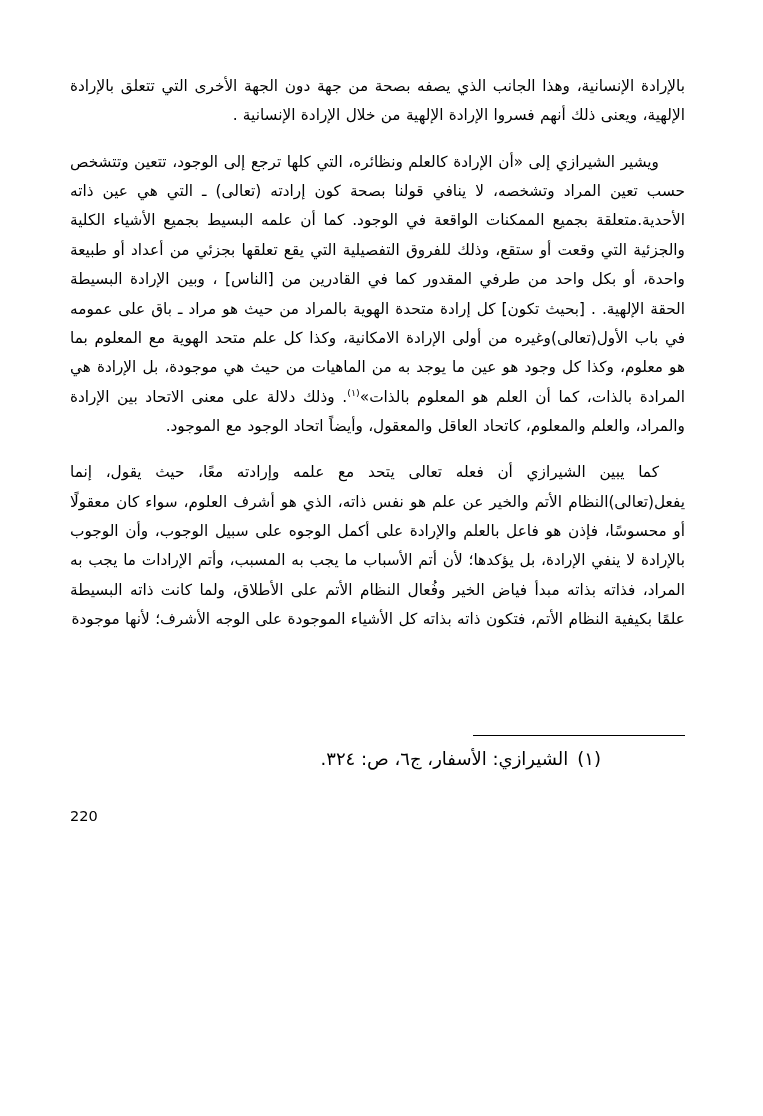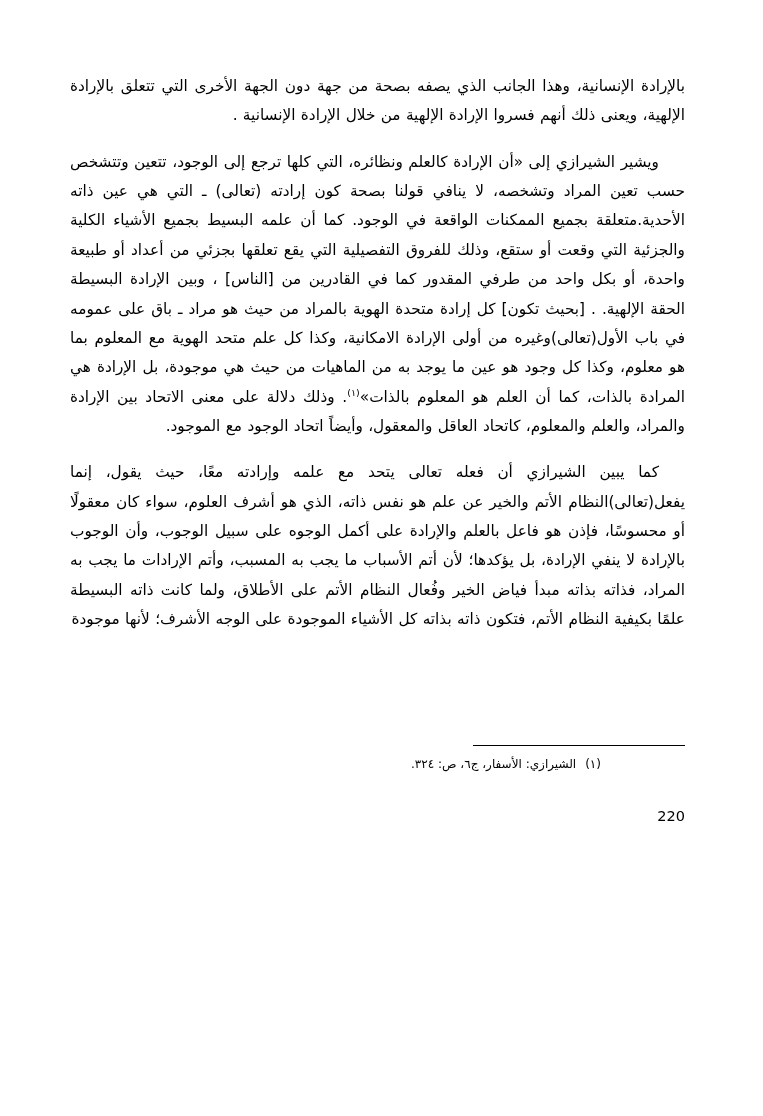--- a/index.html
+++ b/index.html
@@ -57,31 +57,31 @@
     direction: rtl;
   }
   .fn-rule {
     width: 212px;
     height: 1px;
     background: #000;
     margin: 0 0 9px 0;
     border: 0;
   }
   .fn-line {
-    font-size: 12px;
+    font-size: 18px;
     line-height: 1.6;
     text-align: right;
     padding-right: 84px;
     white-space: nowrap;
   }
   .fn-num {
     margin-left: 9px;
   }
   .page-number {
-    text-align: right;
+    text-align: left;
     font-size: 14.5px;
     margin-top: 34px;
     direction: ltr;
   }
 </style>
 </head>
 <body>
 
 <div class="page">
 

